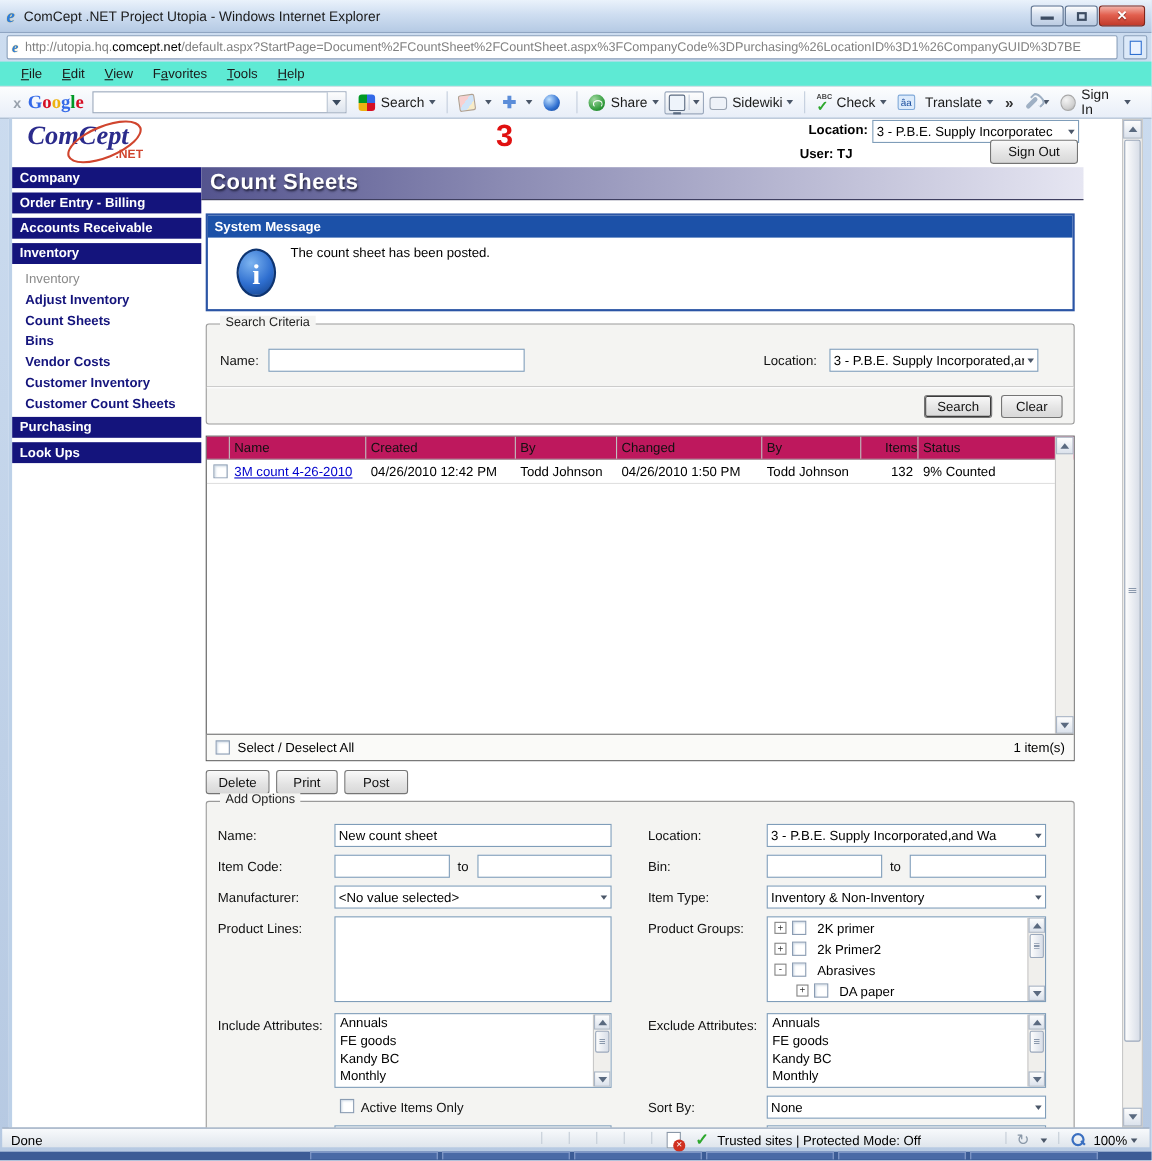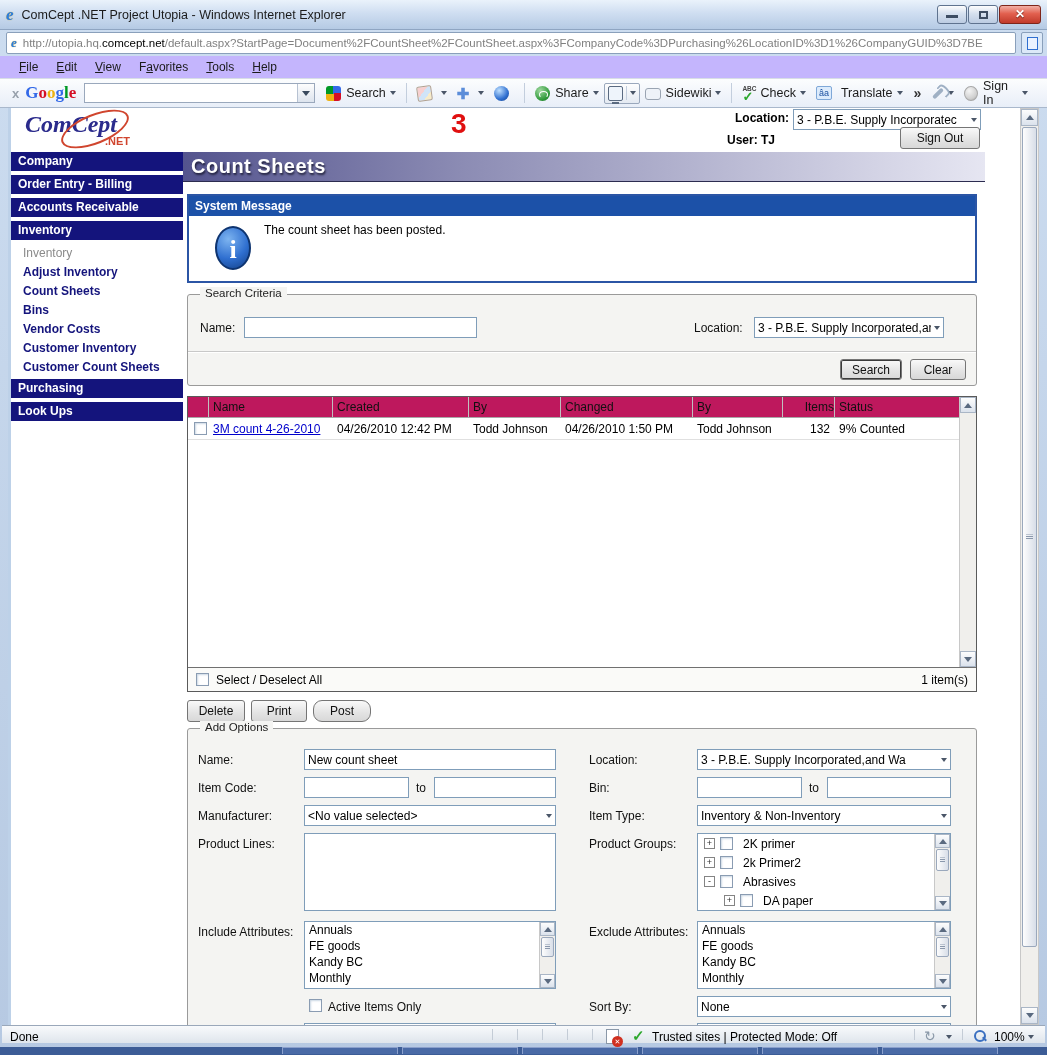--- a/index.html
+++ b/index.html
@@ -34,21 +34,21 @@
   .addressbar { position:absolute; top:30px; left:0; width:1047px; height:26px; }
   .url-box { position:absolute; left:6px; top:2px; width:1010px; height:22px; background:#fff;
     border:1px solid #8aa0bb; border-radius:2px; display:flex; align-items:center; padding:0 4px; }
   .url-text { font-size:11.5px; margin-left:6px; }
   .url-gray { color:#808080; }
   .url-black { color:#000; }
   .addr-side-btn { position:absolute; right:4px; top:2px; width:22px; height:22px; background:#dce9f8;
     border:1px solid #8aa0bb; border-radius:2px; }
   .addr-side-btn .pg { position:absolute; left:5px; top:4px; width:11px; height:13px; border:1.5px solid #2f6fd0; background:#eaf2ff; }
 
-  .menubar { position:absolute; top:56px; left:0; width:1047px; height:23px; background:#c4b5fd;
+  .menubar { position:absolute; top:56px; left:0; width:1047px; height:23px; background:#5eead4;
     border-bottom:1px solid #d8dee6; display:flex; align-items:center; padding-left:10px; }
   .menu-item { padding:0 9px; font-size:12px; color:#1b1b1b; }
   .menu-item u { text-decoration:underline; }
 
   .gtoolbar { position:absolute; top:79px; left:0; width:1047px; height:29px;
     background:linear-gradient(#fcfdfe,#e8eef8); border-bottom:1px solid #a9b8cc;
     display:flex; align-items:center; padding:0 6px; }
   .gt-sep { width:1px; height:20px; background:#c3cedd; margin:0 5px; }
   .gt-x { color:#98a1ac; font-weight:bold; font-size:13px; padding:0 6px; }
   .glogo { font-family:"Liberation Serif",serif; font-weight:bold; font-size:17px; letter-spacing:0; margin-right:8px; }
@@ -382,21 +382,21 @@
     </div>
     <div class="t-foot">
       <span class="checkbox"></span>
       <span style="margin-left:7px;">Select / Deselect All</span>
       <span style="margin-left:auto;">1 item(s)</span>
     </div>
   </div>
 
   <div class="classic-btn abs" style="left:176px;top:592px;width:58px;height:22px;">Delete</div>
   <div class="classic-btn abs" style="left:240px;top:592px;width:56px;height:22px;text-align:center;">Print</div>
-  <div class="classic-btn abs" style="left:302px;top:592px;width:58px;height:22px;border-radius:9px;">Post</div>
+  <div class="classic-btn abs" style="left:302px;top:592px;width:58px;height:22px;">Post</div>
 
   <div class="fieldset" style="left:176px;top:620px;width:790px;height:300px;">
     <span class="legend">Add Options</span>
 
     <span class="flabel" style="left:10px;top:24px;">Name:</span>
     <input class="tb-input" style="left: 116px; top: 20px; width: 252px;" value="New count sheet">
     <span class="flabel" style="left:401px;top:24px;">Location:</span>
     <div class="select abs" style="left:509px;top:20px;width:254px;">
       <span class="txt">3 - P.B.E. Supply Incorporated,and Wa</span>
         <span class="dd"></span>

